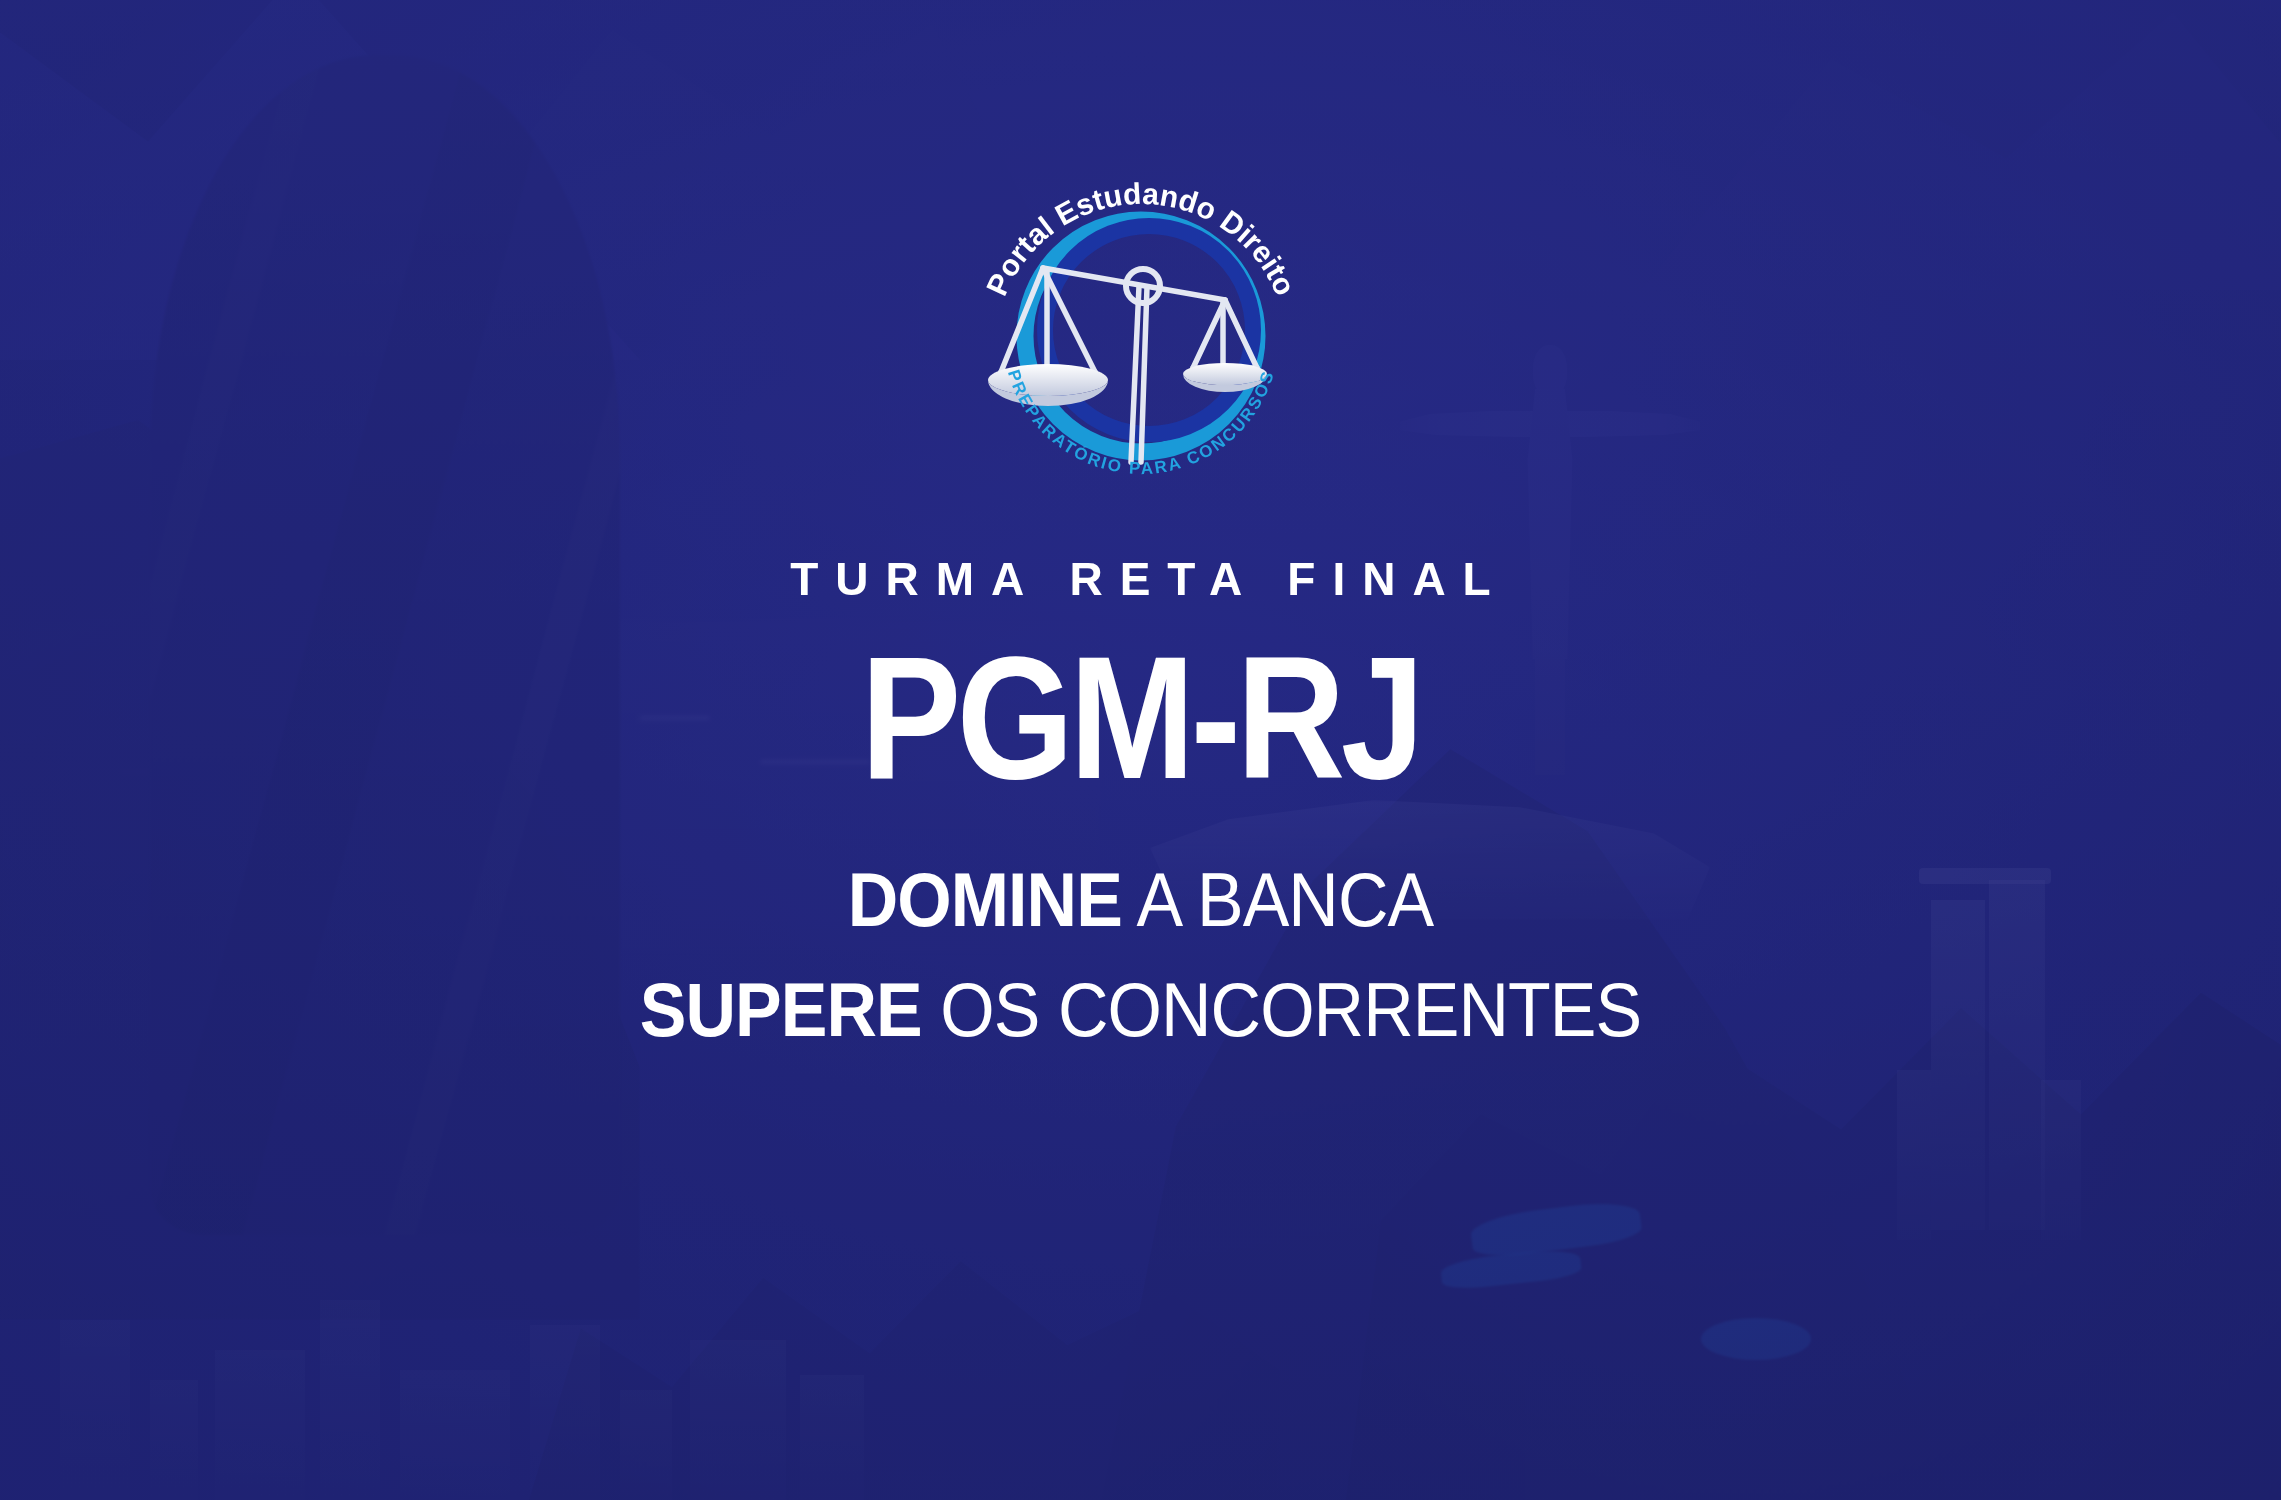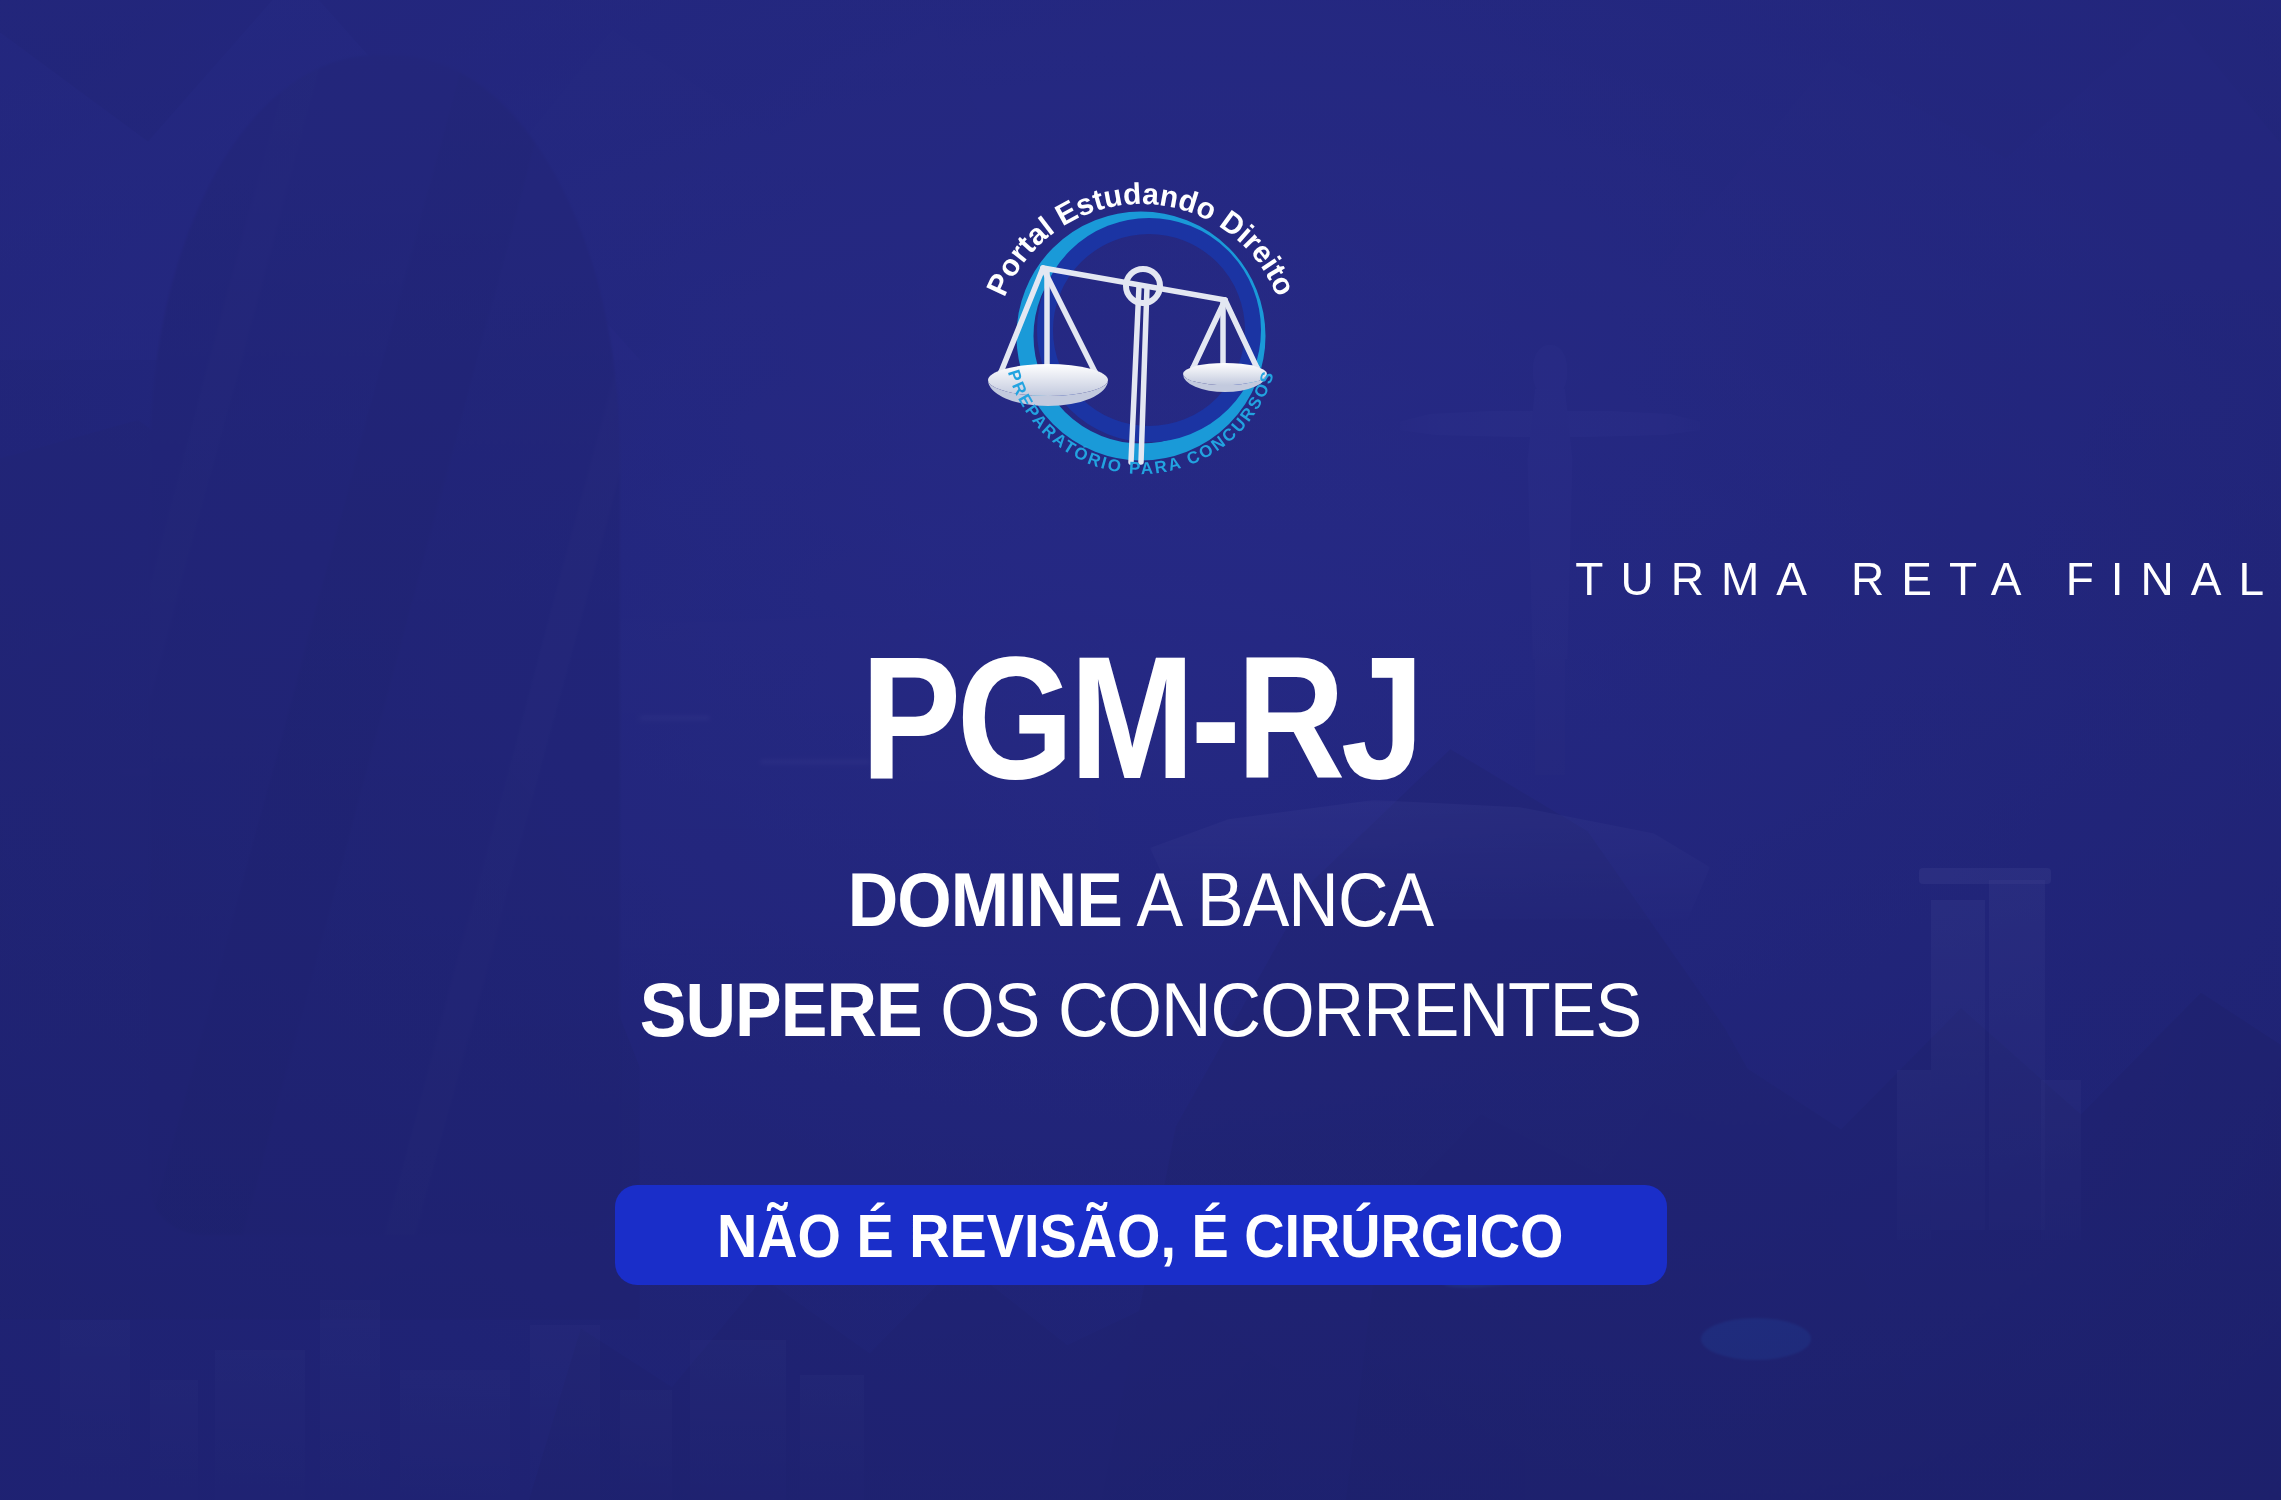--- a/index.html
+++ b/index.html
@@ -196,24 +196,24 @@
   }
 
   
   .logo{
     position:absolute; left:50%; top:140px; transform:translateX(-50%);
     width:360px; height:360px;
   }
 
   .kicker{
     position:absolute; left:0; right:0; top:552px;
-    text-align:right;
+    text-align:center;
     color:#fff;
     font-size:46px;
-    font-weight:400;
+    font-weight:700;
     letter-spacing:17px;
     text-indent:17px;
     font-family:"Liberation Sans", sans-serif;
   }
 
   .headline{
     position:absolute; left:0; right:0; top:630px;
     text-align:center;
     color:#fff;
     font-size:175px;
@@ -381,18 +381,15 @@
 
     <div class="headline">PGM-RJ</div>
 
     <div class="sub1">
       <b>DOMINE</b><span> A BANCA</span>
     </div>
     <div class="sub2">
       <b>SUPERE</b><span> OS CONCORRENTES</span>
     </div>
 
-    <div class="badge">
-      <span class="badge-text">NÃO É REVISÃO, É CIRÚRGICO</span>
-    </div>
 
   </div>
 </div>
 
 </body></html>

